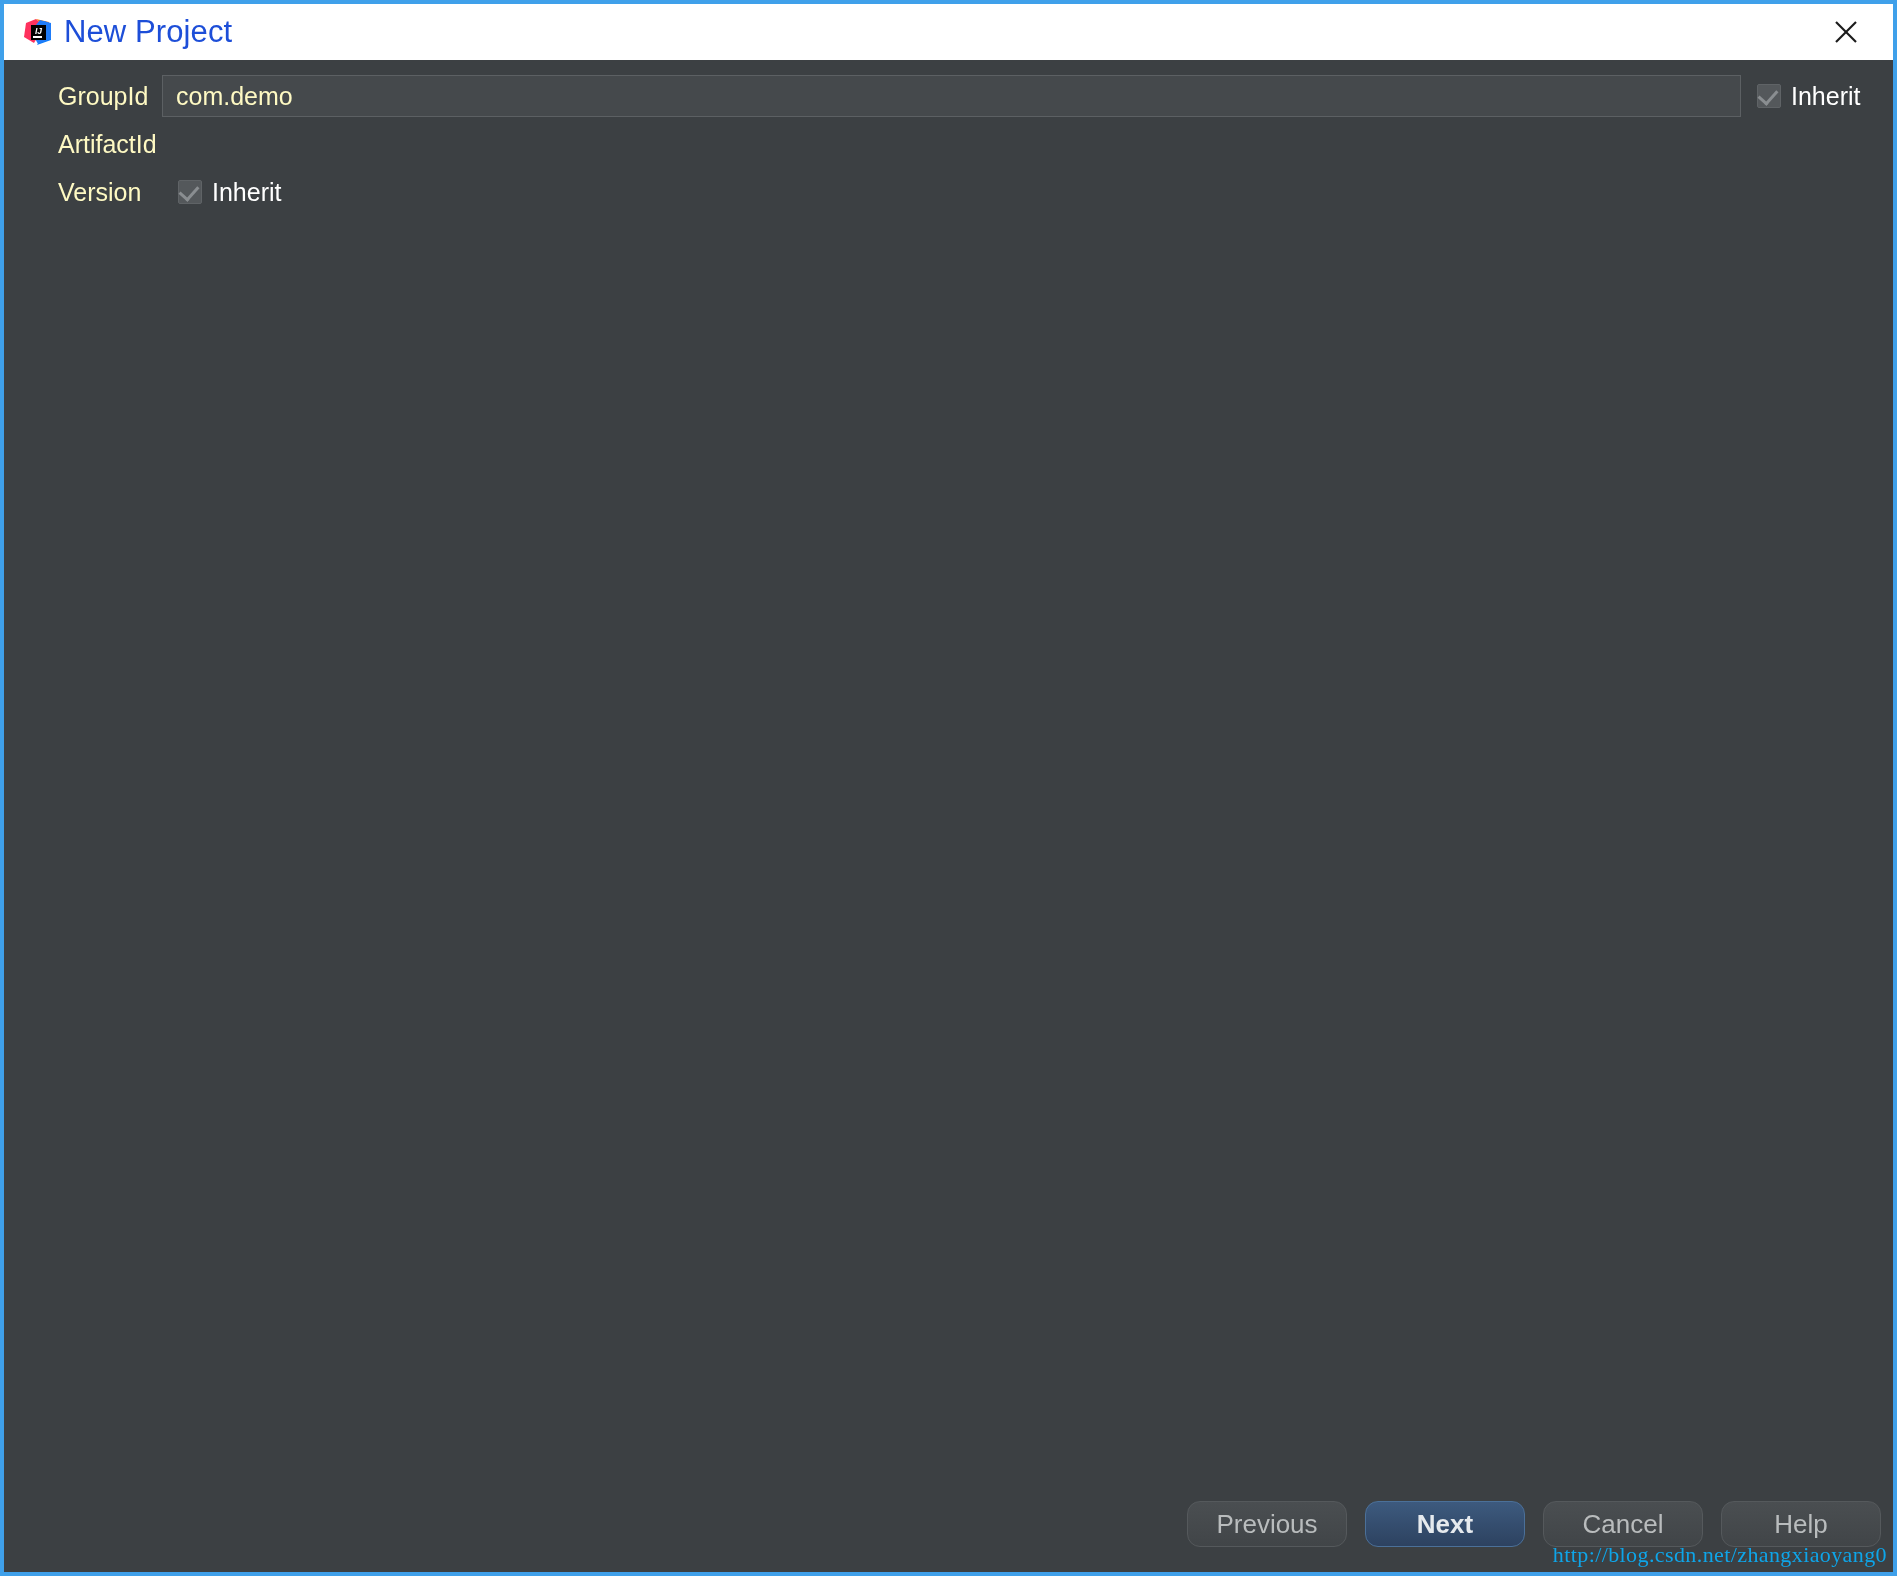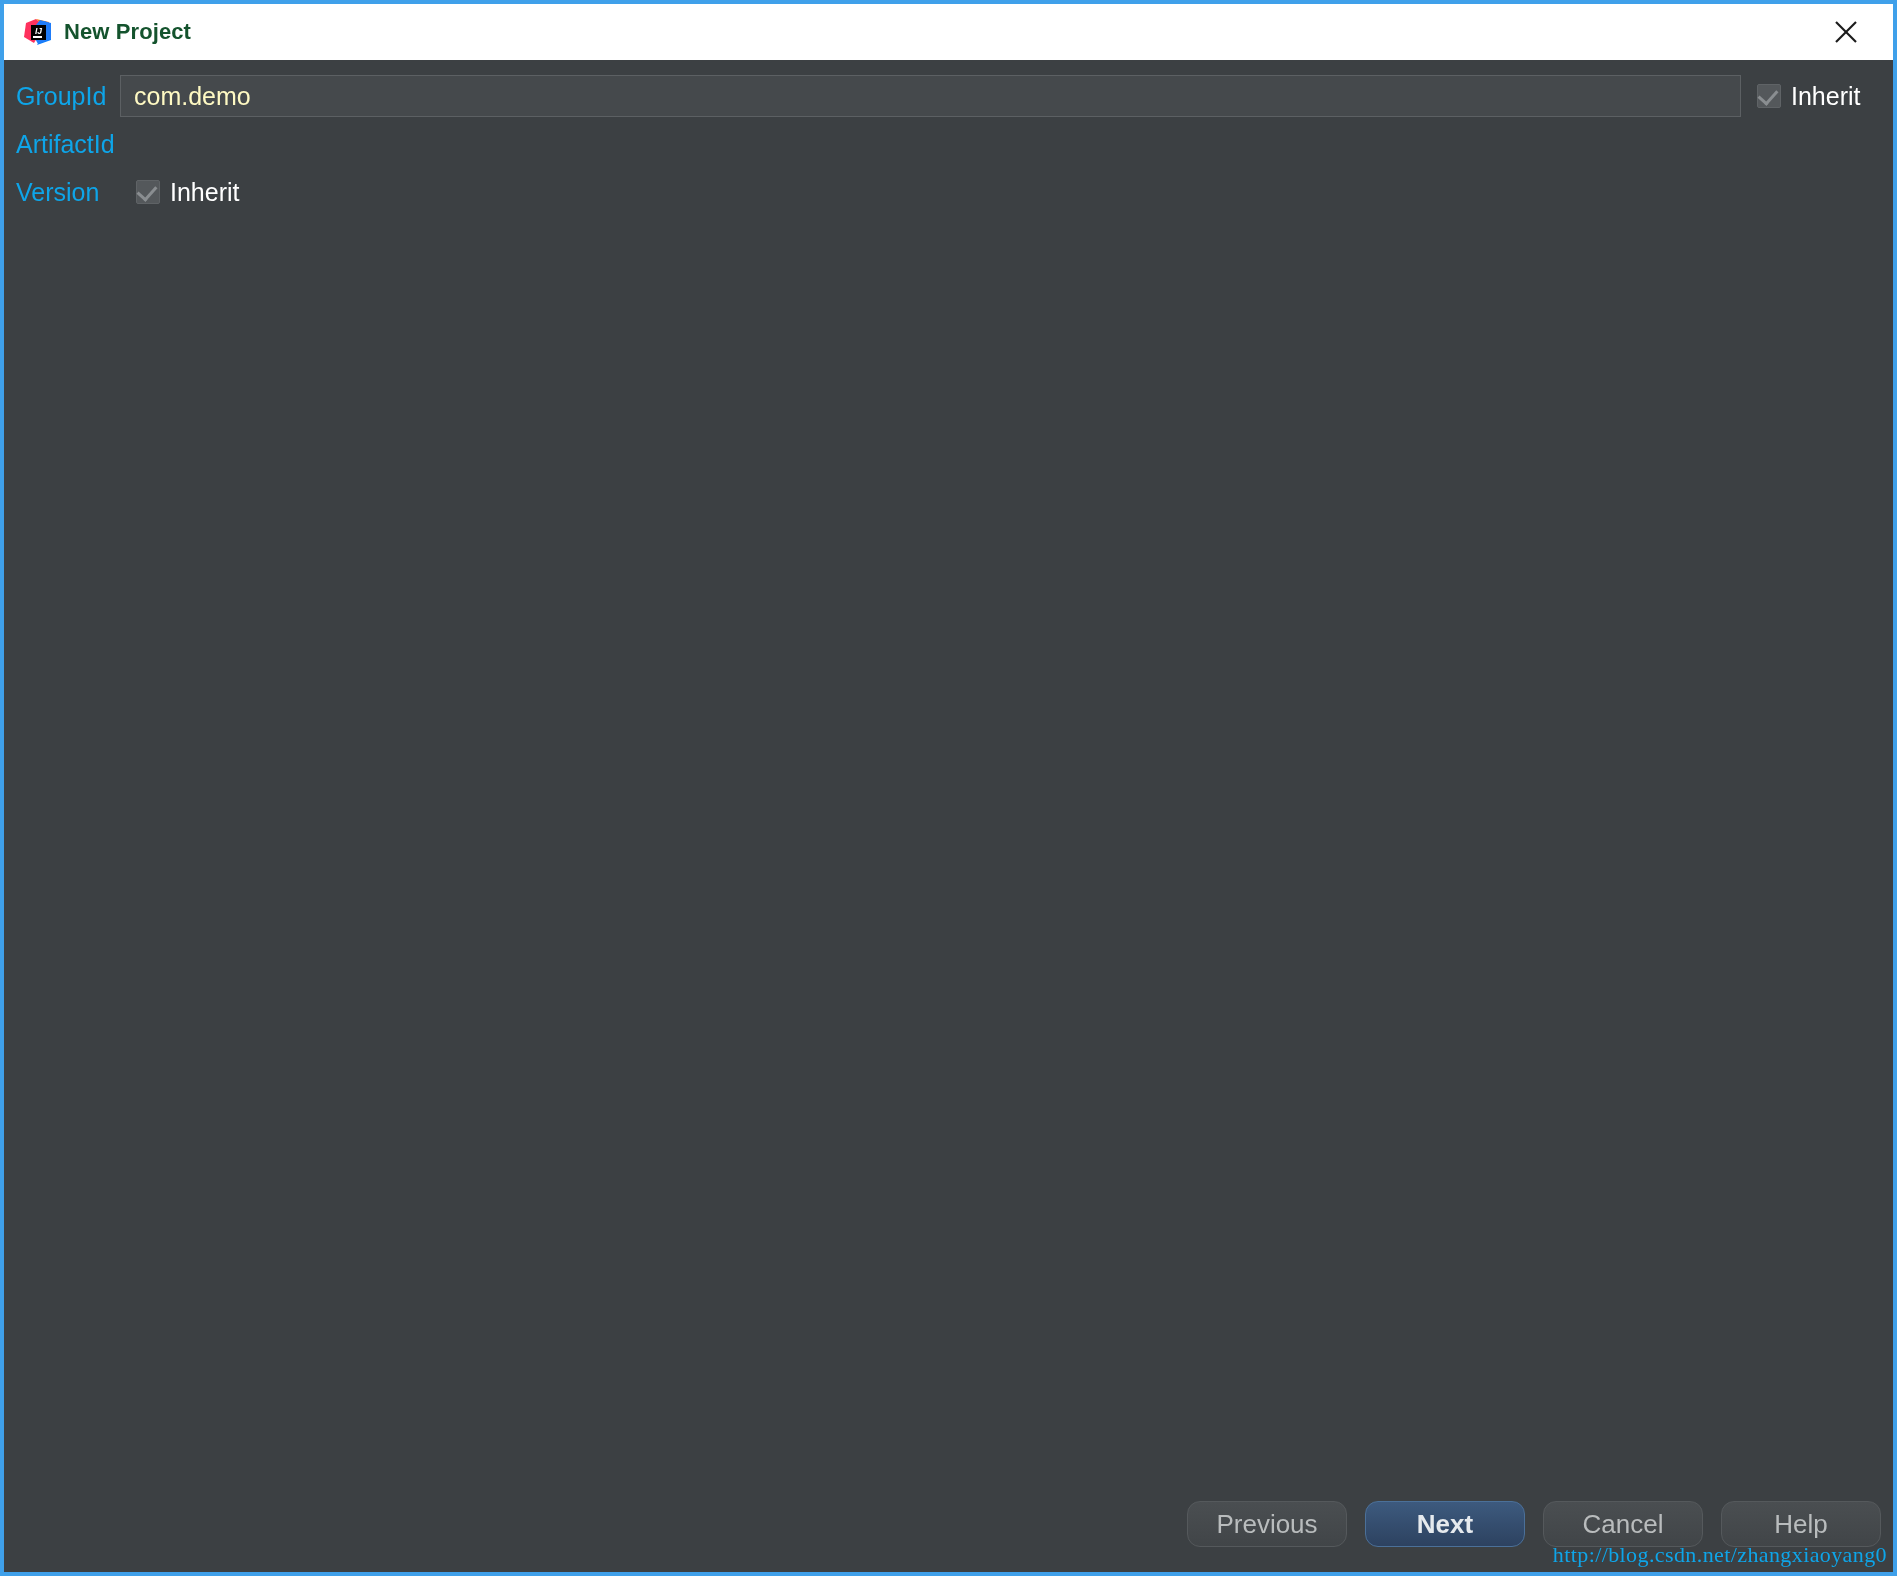--- a/index.html
+++ b/index.html
@@ -40,25 +40,25 @@
   }
   #app-logo {
     width: 30px;
     height: 30px;
     flex: 0 0 30px;
     position: relative;
     margin-right: 12px;
     font-style: italic;
   }
   #title-text {
-    font-size: 22px;
-    color: #14532d;
+    font-size: 31px;
+    color: #1d4ed8;
     letter-spacing: .1px;
     white-space: nowrap;
-    font-weight: 700;
+    font-weight: 400;
   }
   #close-btn {
     position: absolute;
     right: 26px;
     top: 50%;
     transform: translateY(-50%);
     width: 42px;
     height: 42px;
     display: flex;
     align-items: center;
@@ -79,22 +79,23 @@
     height: 48px;
     margin-bottom: 0px;
     padding-left: 12px;
     padding-right: 14px;
     box-sizing: border-box;
   }
   .row-label {
     width: 104px;
     flex: 0 0 104px;
     font-size: 25px;
-    color: #0ea5e9;
-    white-space: nowrap;
+    color: #fef9c3;
+    white-space: nowrap;
+    margin-left: 42px;
   }
   .text-field {
     flex: 1 1 auto;
     height: 42px;
     box-sizing: border-box;
     background: #45494c;
     border: 1px solid #5c6063;
     color: #fef9c3;
     font-size: 25px;
     font-family: "Liberation Sans", sans-serif;

